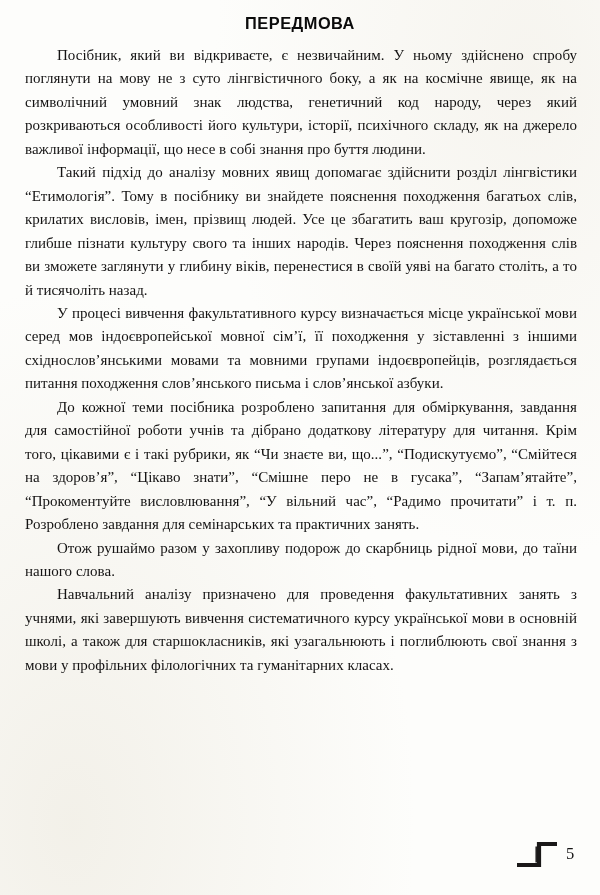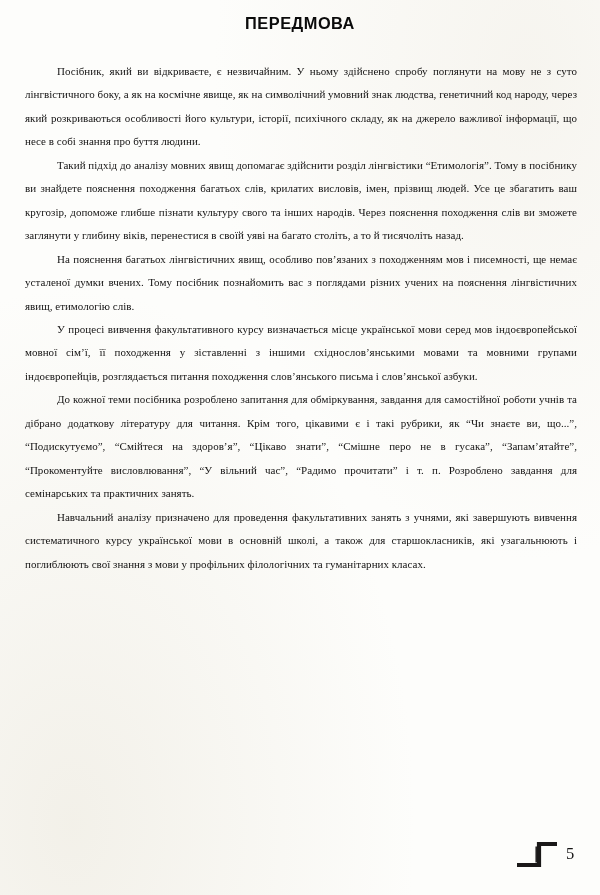--- a/index.html
+++ b/index.html
@@ -44,24 +44,24 @@
     font-size: 17.4px;
     letter-spacing: 0.55px;
     color: #0b0b0b;
     transform: scaleX(0.94);
     transform-origin: 50% 50%;
   }
 
   
   .body-text {
     position: absolute;
-    top: 60px;
+    top: 44px;
     left: 25px;
     width: 552px;
-    font-size: 11px;
+    font-size: 15px;
     line-height: 23.45px;
     text-align: justify;
     text-justify: inter-word;
     color: #141313;
     letter-spacing: 0.02px;
   }
   .body-text p {
     margin: 0;
     text-indent: 32px;
     text-align: justify;
@@ -101,23 +101,23 @@
 </head>
 <body>
 
 <div class="page">
 
   <h1 class="doc-title">ПЕРЕДМОВА</h1>
 
   <div class="body-text">
     <p>Посібник, який ви відкриваєте, є незвичайним. У ньому здійснено спробу поглянути на мову не з суто лінгвістичного боку, а як на космічне явище, як на символічний умовний знак людства, генетичний код народу, через який розкриваються особливості його культури, історії, психічного складу, як на джерело важливої інформації, що несе в собі знання про буття людини.</p>
     <p>Такий підхід до аналізу мовних явищ допомагає здійснити розділ лінгвістики “Етимологія”. Тому в посібнику ви знайдете пояснення походження багатьох слів, крилатих висловів, імен, прізвищ людей. Усе це збагатить ваш кругозір, допоможе глибше пізнати культуру свого та інших народів. Через пояснення походження слів ви зможете заглянути у глибину віків, перенестися в своїй уяві на багато століть, а то й тисячоліть назад.</p>
-    <p>На пояснення багатьох лінгвістичних явищ, особливо пов’язаних з походженням мов і писемності, ще немає усталеної думки вчених. Тому посібник познайомить вас з поглядами різних учених на пояснення лінгвістичних явищ, етимологію слів.</p>
     <p>У процесі вивчення факультативного курсу визначається місце української мови серед мов індоєвропейської мовної сім’ї, її походження у зіставленні з іншими східнослов’янськими мовами та мовними групами індоєвропейців, розглядається питання походження слов’янського письма і слов’янської азбуки.</p>
     <p>До кожної теми посібника розроблено запитання для обміркування, завдання для самостійної роботи учнів та дібрано додаткову літературу для читання. Крім того, цікавими є і такі рубрики, як “Чи знаєте ви, що...”, “Подискутуємо”, “Смійтеся на здоров’я”, “Цікаво знати”, “Смішне перо не в гусака”, “Запам’ятайте”, “Прокоментуйте висловлювання”, “У вільний час”, “Радимо прочитати” і т. п. Розроблено завдання для семінарських та практичних занять.</p>
+    <p>Отож рушаймо разом у захопливу подорож до скарбниць рідної мови, до таїни нашого слова.</p>
     <p>Навчальний аналізу призначено для проведення факультативних занять з учнями, які завершують вивчення систематичного курсу української мови в основній школі, а також для старшокласників, які узагальнюють і поглиблюють свої знання з мови у профільних філологічних та гуманітарних класах.</p>
   </div>
 
   <div class="footer">
     <span class="ornament">
       <svg viewBox="0 0 44 34" width="44" height="34" aria-hidden="true">
         <path d="M2 27 L24 27 L24 6 L42 6" fill="none" stroke="#1a1818" stroke-width="4.2" stroke-linecap="butt" stroke-linejoin="miter"></path>
         <path d="M21.2 8.5 L21.2 24.5" fill="none" stroke="#1a1818" stroke-width="1.5"></path>
       </svg>
     </span>

